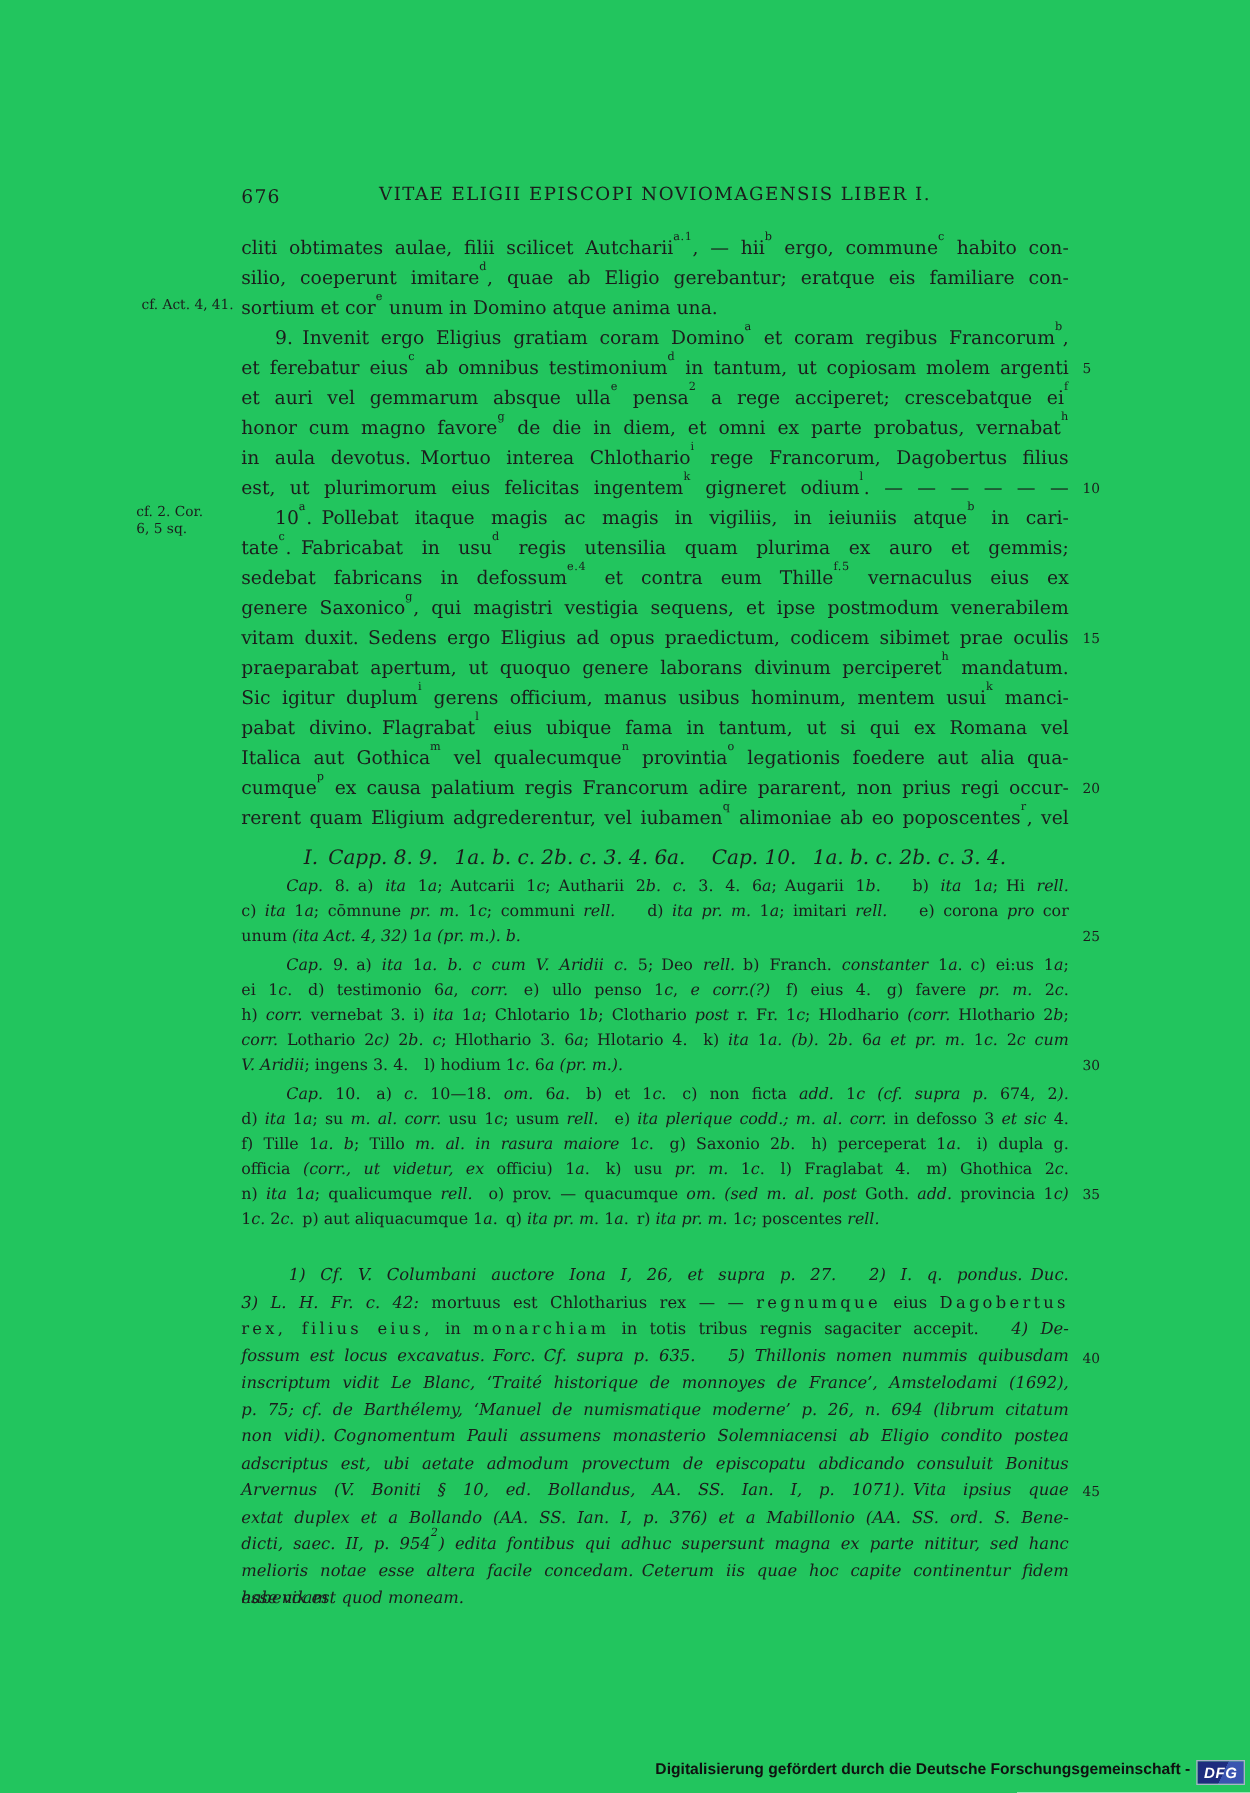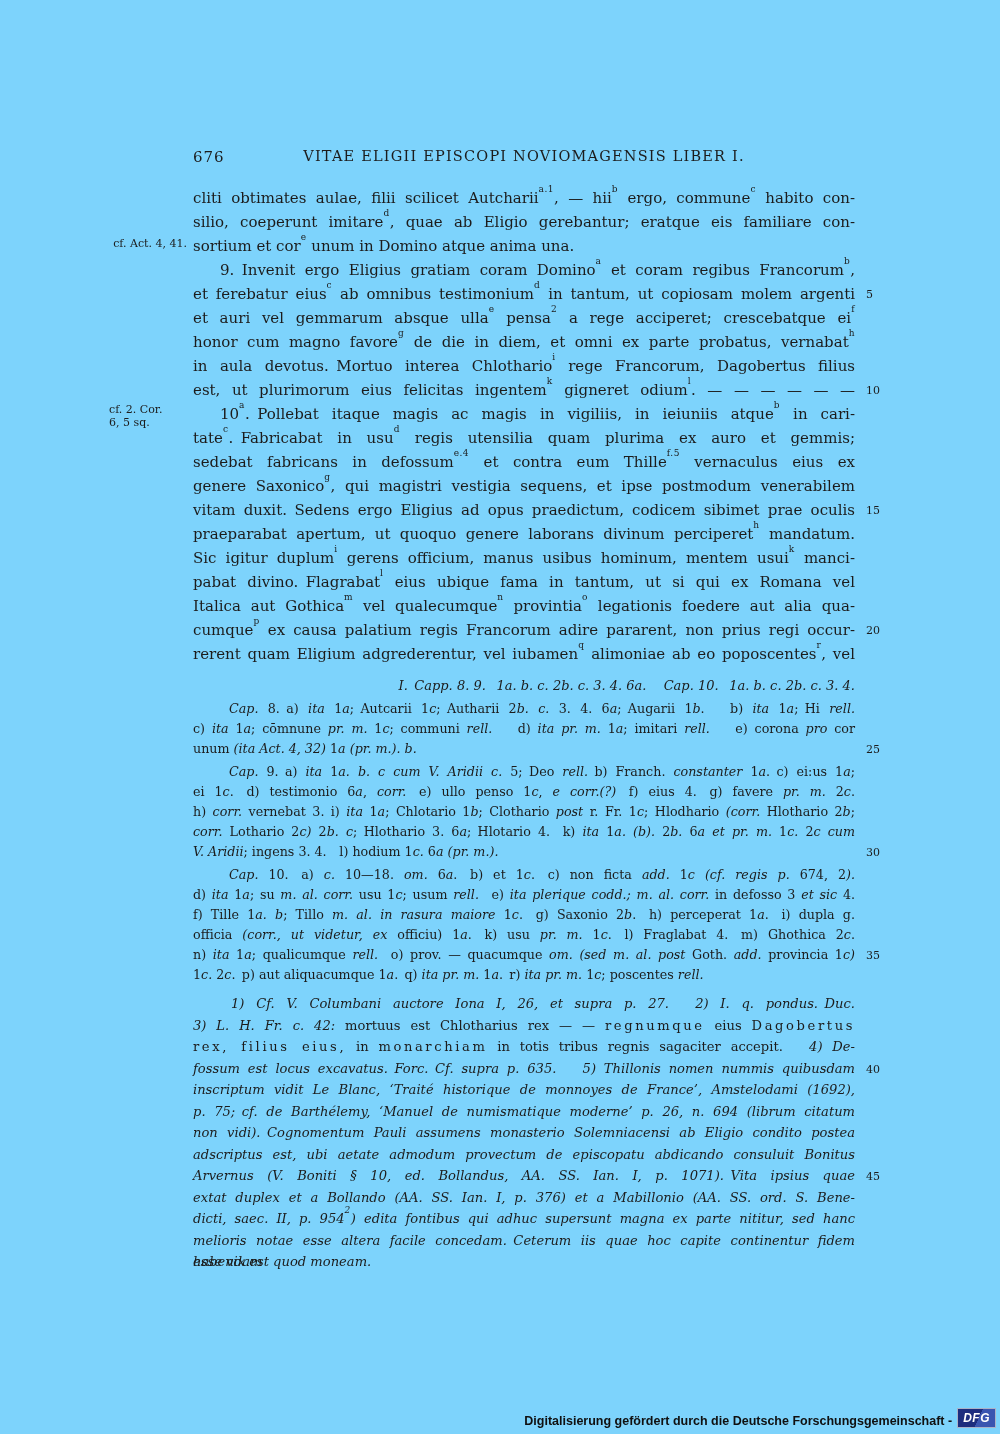--- a/index.html
+++ b/index.html
@@ -1,17 +1,17 @@
 <!DOCTYPE html>
 <html><head>
 <meta charset="utf-8">
 <style>
   html,body{margin:0;padding:0;background:#ffffff;}
   .page{
-    position:relative;width:1000px;height:1434px;background:#7dd3fc;
+    position:relative;width:1000px;height:1434px;background:#22c55e;
     font-family:"DejaVu Serif",serif;color:#1c1c1c;overflow:hidden;
   }
   
   .header{position:absolute;left:193px;top:148px;width:662px;height:22px;}
   .pageno{position:absolute;left:0;top:0;font-size:15px;letter-spacing:1px;}
   .runtitle{position:absolute;left:0;top:0;width:100%;text-align:center;
     font-size:14.5px;letter-spacing:1.2px;}
   
   .col{position:absolute;left:193px;top:186px;width:662px;}
   .tline{position:relative;text-align:justify;text-align-last:justify;overflow:visible;}
@@ -24,31 +24,31 @@
   .rm{font-style:normal;}
   .sp{font-style:normal;letter-spacing:2.6px;}
   .ln{position:absolute;left:100%;margin-left:11px;top:1px;font-size:11px;
     font-style:normal;letter-spacing:0;text-indent:0;}
   
   .note-act{position:absolute;left:-86px;top:51px;width:80px;font-size:11px;
     text-align:right;line-height:13px;}
   .note-cor{position:absolute;left:-84px;top:1px;width:72px;font-size:11px;
     text-align:left;line-height:13px;}
   
-  .app-head{font-style:italic;font-size:13px;text-align:right;
+  .app-head{font-style:italic;font-size:16px;text-align:center;
     margin-top:9px;line-height:21px;height:21px;}
   .app{margin-top:3px;}
   .app .tline{font-size:12.7px;line-height:20px;height:20px;}
   .app .ind{text-indent:36px;}
   
-  .fn{margin-top:8px;font-style:italic;}
+  .fn{margin-top:25px;font-style:italic;}
   .fn .tline{font-size:13.1px;line-height:21.5px;height:21.5px;}
   .fn .ind{text-indent:38px;}
   
-  .footer{position:absolute;right:4px;bottom:6px;display:flex;align-items:flex-end;
+  .footer{position:absolute;right:4px;bottom:6px;display:flex;align-items:flex-start;
     gap:5px;font-family:"Liberation Sans",sans-serif;font-weight:bold;
     font-size:12.5px;color:#101010;}
   .dfg{display:inline-block;background:#25378f;
     background:linear-gradient(115deg,#1d2d7e 55%,#3a55b0 55%);
     color:#ffffff;font-style:italic;font-weight:bold;font-size:12px;
     padding:2px 5px 2px 5px;letter-spacing:0.5px;border:1px solid #aab2c8;}
 </style>
 </head>
 <body>
 
@@ -103,21 +103,21 @@
         <div class="tline last">unum <span class="it">(ita Act. 4, 32)</span> 1<span class="it">a</span> <span class="it">(pr. m.). b.</span><span class="ln">25</span></div>
       </div>
     <div class="app">
         <div class="tline ind"><span class="it">Cap.</span> 9. a) <span class="it">ita</span> 1<span class="it">a. b. c</span> <span class="it">cum V. Aridii c.</span> 5; Deo <span class="it">rell.</span> b) Franch. <span class="it">constanter</span> 1<span class="it">a</span>. c) ei:us 1<span class="it">a</span>;</div>
         <div class="tline">ei 1<span class="it">c</span>. d) testimonio 6<span class="it">a</span>, <span class="it">corr.</span> e) ullo penso 1<span class="it">c</span>, <span class="it">e corr.(?)</span> f) eius 4. g) favere <span class="it">pr. m.</span> 2<span class="it">c</span>.</div>
         <div class="tline">h) <span class="it">corr.</span> vernebat 3. i) <span class="it">ita</span> 1<span class="it">a</span>; Chlotario 1<span class="it">b</span>; Clothario <span class="it">post</span> r. Fr. 1<span class="it">c</span>; Hlodhario <span class="it">(corr.</span> Hlothario 2<span class="it">b</span>;</div>
         <div class="tline"><span class="it">corr.</span> Lothario 2<span class="it">c)</span> 2<span class="it">b. c</span>; Hlothario 3. 6<span class="it">a</span>; Hlotario 4. k) <span class="it">ita</span> 1<span class="it">a. (b).</span> 2<span class="it">b.</span> 6<span class="it">a</span> <span class="it">et pr. m.</span> 1<span class="it">c.</span> 2<span class="it">c</span> <span class="it">cum</span></div>
         <div class="tline last"><span class="it">V. Aridii</span>; ingens 3. 4. l) hodium 1<span class="it">c.</span> 6<span class="it">a</span> <span class="it">(pr. m.).</span><span class="ln">30</span></div>
       </div>
     <div class="app">
-        <div class="tline ind"><span class="it">Cap.</span> 10. a) <span class="it">c.</span> 10—18. <span class="it">om.</span> 6<span class="it">a</span>. b) et 1<span class="it">c</span>. c) non ficta <span class="it">add.</span> 1<span class="it">c</span> <span class="it">(cf. regis p.</span> 674, 2<span class="it">).</span></div>
+        <div class="tline ind"><span class="it">Cap.</span> 10. a) <span class="it">c.</span> 10—18. <span class="it">om.</span> 6<span class="it">a</span>. b) et 1<span class="it">c</span>. c) non ficta <span class="it">add.</span> 1<span class="it">c</span> <span class="it">(cf. supra p.</span> 674, 2<span class="it">).</span></div>
         <div class="tline">d) <span class="it">ita</span> 1<span class="it">a</span>; su <span class="it">m. al. corr.</span> usu 1<span class="it">c</span>; usum <span class="it">rell.</span> e) <span class="it">ita plerique codd.; m. al. corr.</span> in defosso 3 <span class="it">et sic</span> 4.</div>
         <div class="tline">f) Tille 1<span class="it">a. b</span>; Tillo <span class="it">m. al. in rasura maiore</span> 1<span class="it">c</span>. g) Saxonio 2<span class="it">b</span>. h) perceperat 1<span class="it">a</span>. i) dupla g.</div>
         <div class="tline">officia <span class="it">(corr., ut videtur, ex</span> officiu) 1<span class="it">a</span>. k) usu <span class="it">pr. m.</span> 1<span class="it">c</span>. l) Fraglabat 4. m) Ghothica 2<span class="it">c</span>.</div>
         <div class="tline">n) <span class="it">ita</span> 1<span class="it">a</span>; qualicumque <span class="it">rell.</span> o) prov. — quacumque <span class="it">om. (sed m. al. post</span> Goth. <span class="it">add.</span> provincia 1<span class="it">c)</span><span class="ln">35</span></div>
         <div class="tline last">1<span class="it">c.</span> 2<span class="it">c</span>. p) aut aliquacumque 1<span class="it">a</span>. q) <span class="it">ita pr. m.</span> 1<span class="it">a</span>. r) <span class="it">ita pr. m.</span> 1<span class="it">c</span>; poscentes <span class="it">rell.</span></div>
       </div>
 
     <div class="fn">
         <div class="tline ind">1) Cf. V. Columbani auctore Iona I, 26, et supra p. 27.  2) I. q. pondus. Duc.</div>
         <div class="tline">3) L. H. Fr. c. 42: <span class="rm">mortuus est Chlotharius rex — — </span><span class="sp">regnumque</span><span class="rm"> eius </span><span class="sp">Dagobertus</span></div>

